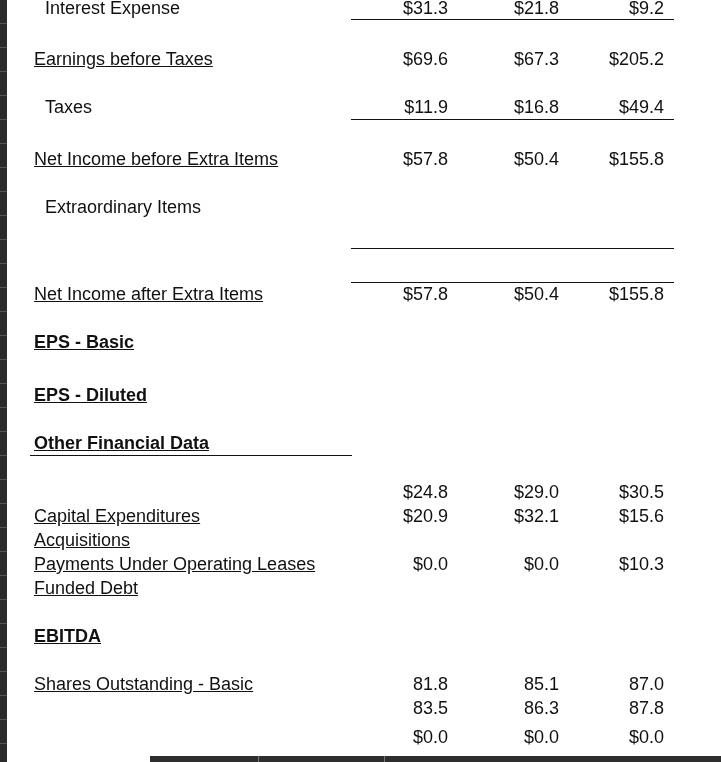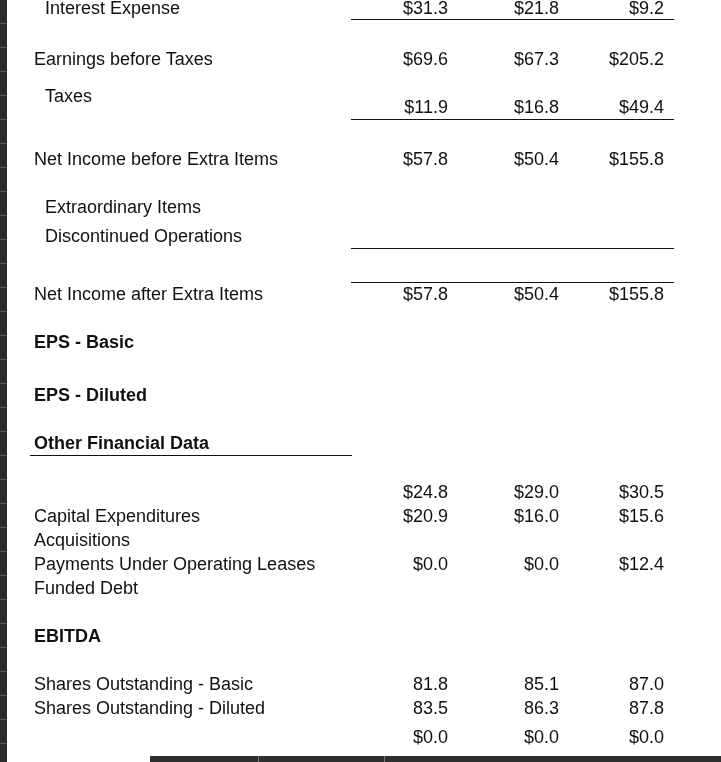--- a/index.html
+++ b/index.html
@@ -11,21 +11,21 @@
       position: relative;
     }
     .left-rail {
       position: absolute; left: 0; top: 0; width: 7px; height: 762px;
       background: #2b2b2b;
       background-image: repeating-linear-gradient(to bottom, transparent 0, transparent 23px, #555 23px, #555 24px);
     }
     .page { position: absolute; left: 7px; top: 0; width: 714px; height: 762px; background: #fff; }
     .lbl { position: absolute; font-size: 18px; white-space: nowrap; line-height: 22px; }
     .lbl.indent { left: 38px; }
-    .lbl.main { left: 27px; }
+    .lbl.main { left: 27px; text-decoration: underline; }
     .lbl.bold { font-weight: bold; }
     .val { position: absolute; font-size: 18px; line-height: 22px; text-align: right; white-space: nowrap; }
     .c1 { right: 273px; }
     .c2 { right: 162px; }
     .c3 { right: 57px; }
     .rule { position: absolute; height: 1px; background: #111; }
     .rule.num { left: 344px; width: 323px; }
     .bottom-bar {
       position: absolute; left: 150px; top: 756px; width: 571px; height: 6px; background: #2e2e2e;
     }
@@ -42,73 +42,71 @@
   <div class="val c1" style="top:-3px">$31.3</div>
   <div class="val c2" style="top:-3px">$21.8</div>
   <div class="val c3" style="top:-3px">$9.2</div>
   <div class="rule num" style="top:19px"></div>
 
   <div class="lbl main" style="top:48px">Earnings before Taxes</div>
   <div class="val c1" style="top:48px">$69.6</div>
   <div class="val c2" style="top:48px">$67.3</div>
   <div class="val c3" style="top:48px">$205.2</div>
 
-  <div class="lbl indent" style="top:85px">Taxes</div>
+  <div class="lbl indent" style="top:96px">Taxes</div>
   <div class="val c1" style="top:96px">$11.9</div>
   <div class="val c2" style="top:96px">$16.8</div>
   <div class="val c3" style="top:96px">$49.4</div>
   <div class="rule num" style="top:119px"></div>
 
   <div class="lbl main" style="top:148px">Net Income before Extra Items</div>
   <div class="val c1" style="top:148px">$57.8</div>
   <div class="val c2" style="top:148px">$50.4</div>
   <div class="val c3" style="top:148px">$155.8</div>
 
   <div class="lbl indent" style="top:196px">Extraordinary Items</div>
-  <div class="lbl indent" style="top:225px">Discontinued Operations</div>
   <div class="rule num" style="top:248px"></div>
   <div class="rule num" style="top:282px"></div>
 
   <div class="lbl main" style="top:283px">Net Income after Extra Items</div>
   <div class="val c1" style="top:283px">$57.8</div>
   <div class="val c2" style="top:283px">$50.4</div>
   <div class="val c3" style="top:283px">$155.8</div>
 
   <div class="lbl main bold" style="top:331px">EPS - Basic</div>
   <div class="lbl main bold" style="top:384px">EPS - Diluted</div>
 
   <div class="lbl main bold" style="top:432px">Other Financial Data</div>
   <div class="rule" style="top:455px; left:23px; width:322px;"></div>
 
   <div class="val c1" style="top:481px">$24.8</div>
   <div class="val c2" style="top:481px">$29.0</div>
   <div class="val c3" style="top:481px">$30.5</div>
 
   <div class="lbl main" style="top:505px">Capital Expenditures</div>
   <div class="val c1" style="top:505px">$20.9</div>
-  <div class="val c2" style="top:505px">$16.0</div>
+  <div class="val c2" style="top:505px">$32.1</div>
   <div class="val c3" style="top:505px">$15.6</div>
 
   <div class="lbl main" style="top:529px">Acquisitions</div>
 
   <div class="lbl main" style="top:553px">Payments Under Operating Leases</div>
   <div class="val c1" style="top:553px">$0.0</div>
   <div class="val c2" style="top:553px">$0.0</div>
-  <div class="val c3" style="top:553px">$12.4</div>
+  <div class="val c3" style="top:553px">$10.3</div>
 
   <div class="lbl main" style="top:577px">Funded Debt</div>
 
   <div class="lbl main bold" style="top:625px">EBITDA</div>
 
   <div class="lbl main" style="top:673px">Shares Outstanding - Basic</div>
   <div class="val c1" style="top:673px">81.8</div>
   <div class="val c2" style="top:673px">85.1</div>
   <div class="val c3" style="top:673px">87.0</div>
 
-  <div class="lbl main" style="top:697px">Shares Outstanding - Diluted</div>
   <div class="val c1" style="top:697px">83.5</div>
   <div class="val c2" style="top:697px">86.3</div>
   <div class="val c3" style="top:697px">87.8</div>
 
   <div class="val c1" style="top:726px">$0.0</div>
   <div class="val c2" style="top:726px">$0.0</div>
   <div class="val c3" style="top:726px">$0.0</div>
 </div>
 
 <div class="bottom-bar">

